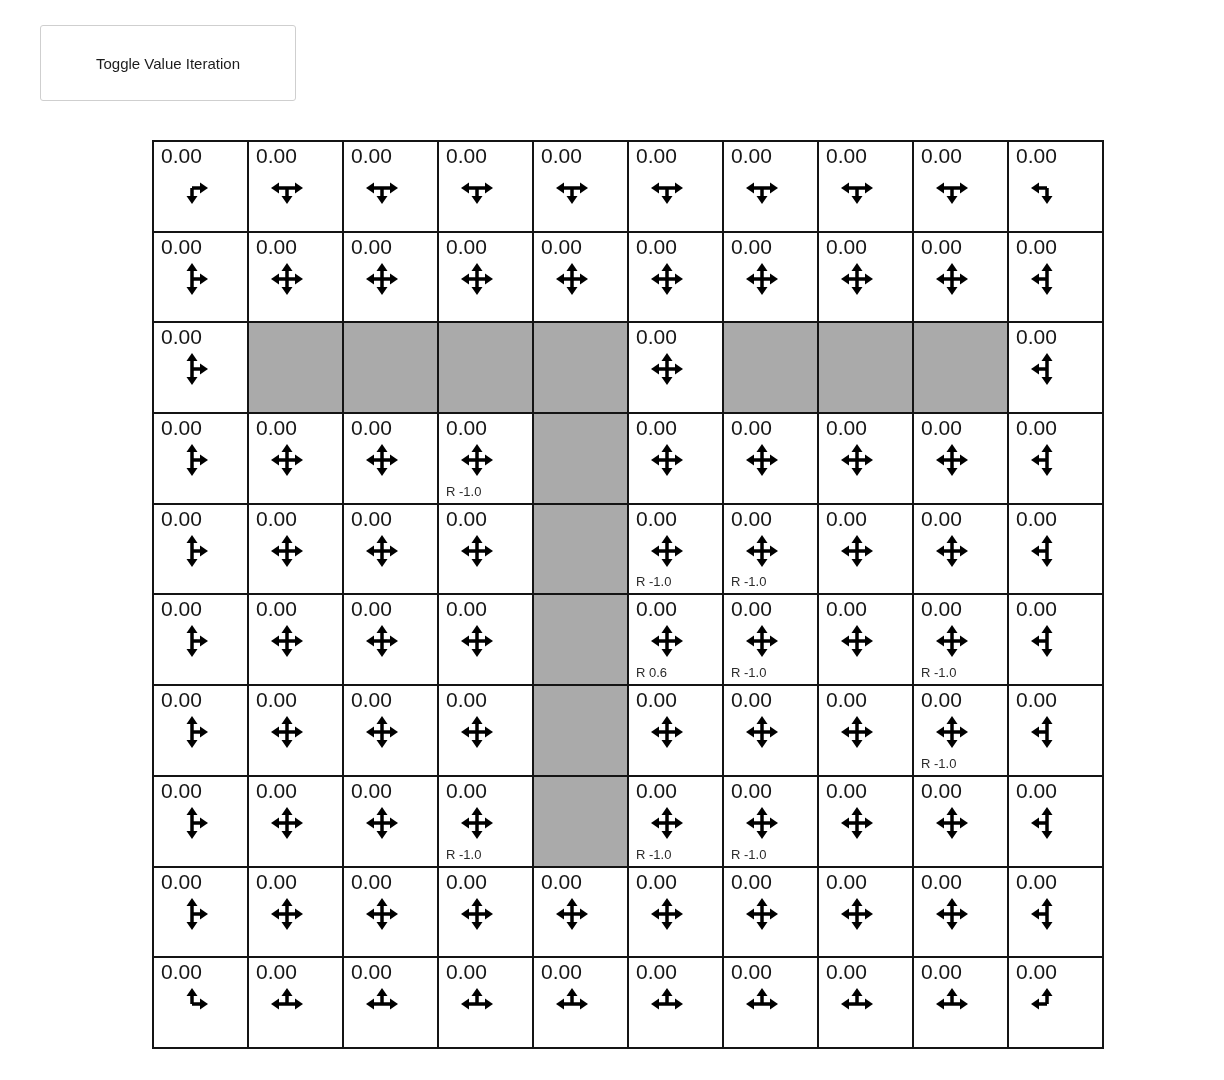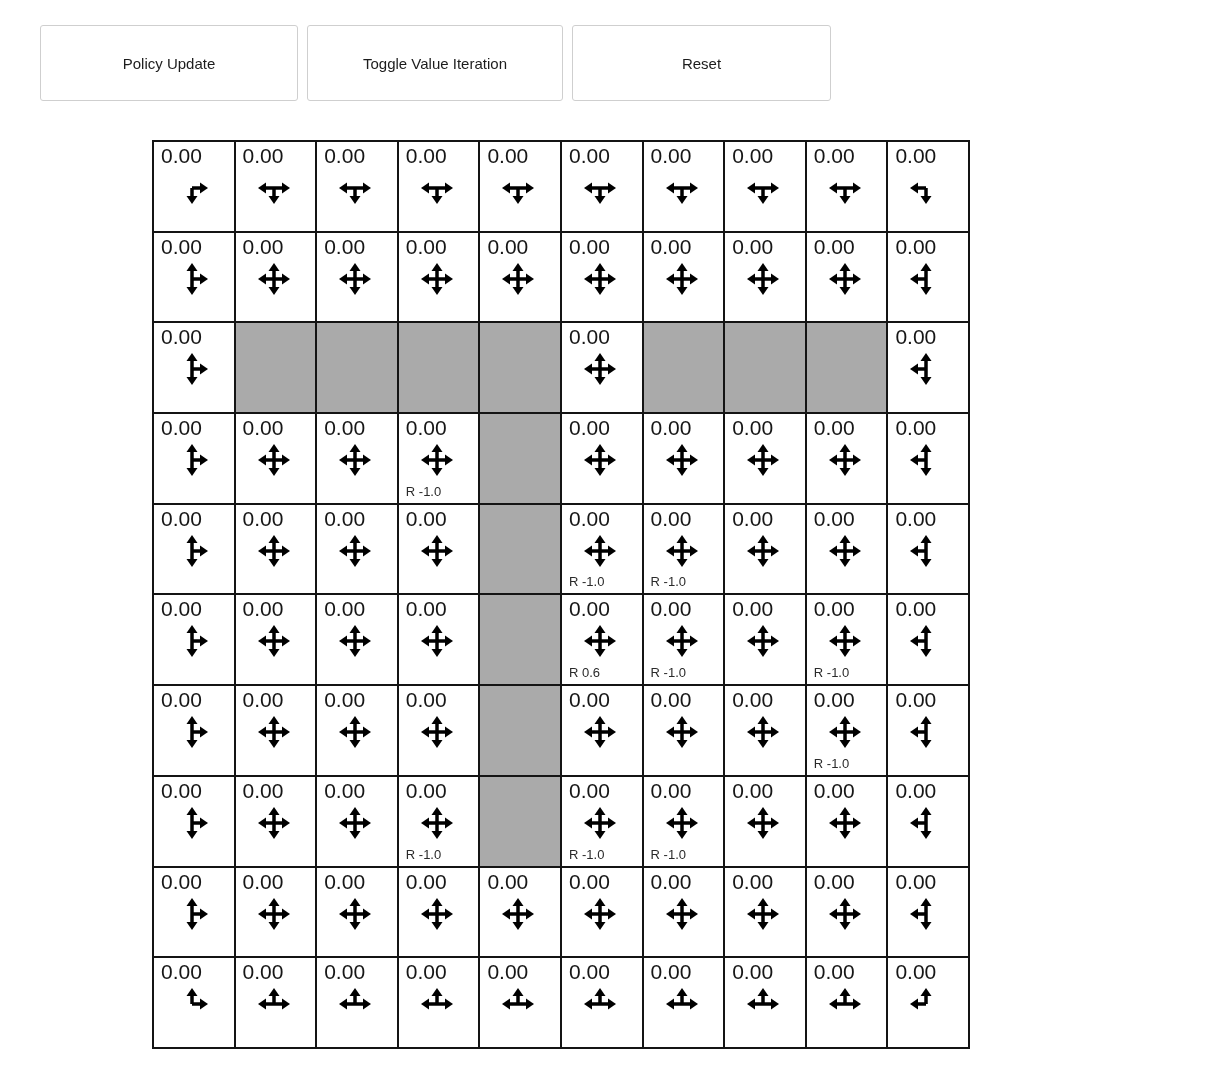--- a/index.html
+++ b/index.html
@@ -24,21 +24,21 @@
     color: #1c1c1c;
     cursor: pointer;
     padding: 0 10px;
   }
   .btn.w1 { width: 340px; }
   .btn.w2 { width: 258px; }
   .btn.w3 { width: 256px; }
   .btn.w4 { width: 259px; }
   .grid {
     margin: 39px 0 0 152px;
-    width: 818px;
+    width: 952px;
     height: 909px;
     display: grid;
     grid-template-columns: repeat(10, 1fr);
     grid-template-rows: repeat(10, 1fr);
     border: 1.5px solid #141414;
   }
   .cell {
     position: relative;
     border: 1.5px solid #141414;
     background: #ffffff;
@@ -59,23 +59,21 @@
   .cell .arrows {
     position: absolute;
     left: 17px; top: 25px;
     width: 42px; height: 42px;
   }
 </style>
 </head>
 <body>
 
 <div class="toolbar">
-  <button class="btn w2">Policy Update</button>
   <button class="btn w3">Toggle Value Iteration</button>
-  <button class="btn w4">Reset</button>
 </div>
 
 <div class="grid" id="grid">
     <div class="cell" style="background: rgb(255, 255, 255);">
       <span class="val">0.00</span>
       <svg viewBox="0 0 42 42" class="arrows">
         <line x1="21" y1="21" x2="21" y2="30" stroke="#000000" stroke-width="3.5"></line>
         <polygon points="21,37 15.5,29 26.5,29" fill="#000000"></polygon>
         <line x1="21" y1="21" x2="30" y2="21" stroke="#000000" stroke-width="3.5"></line>
         <polygon points="37,21 29,26.5 29,15.5" fill="#000000"></polygon>

